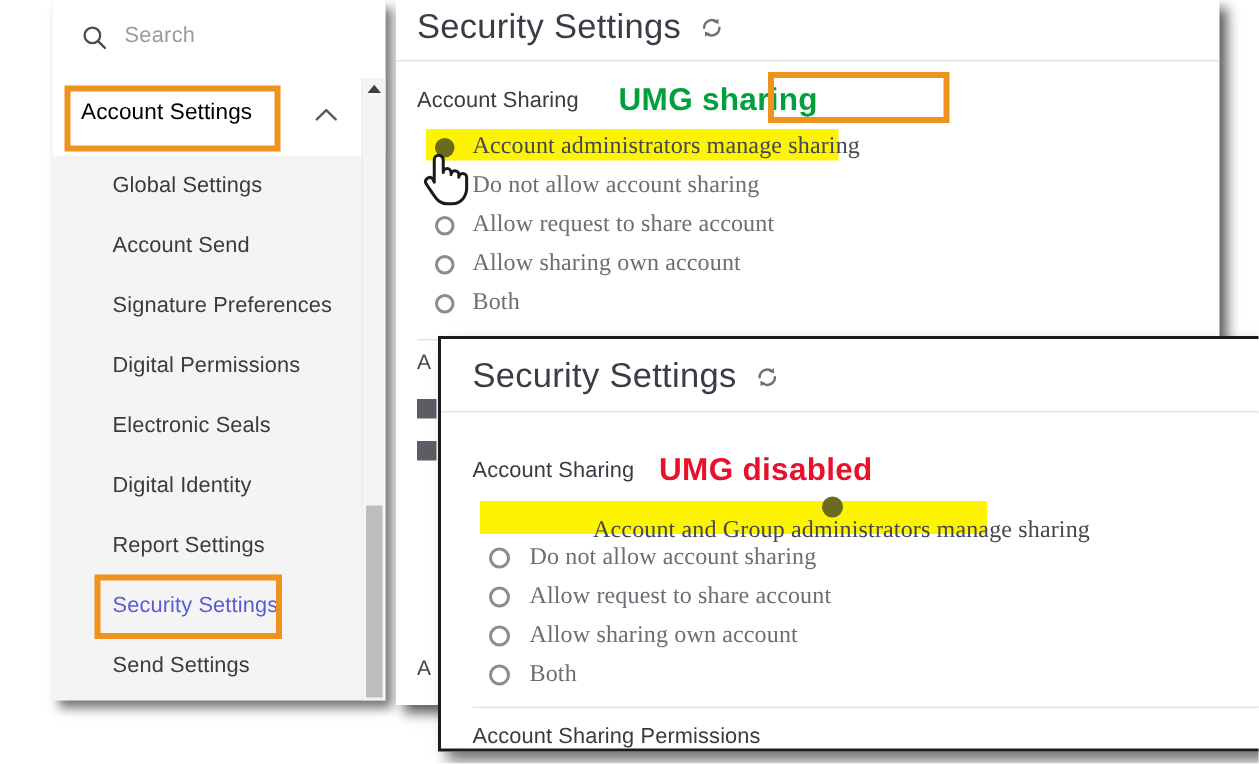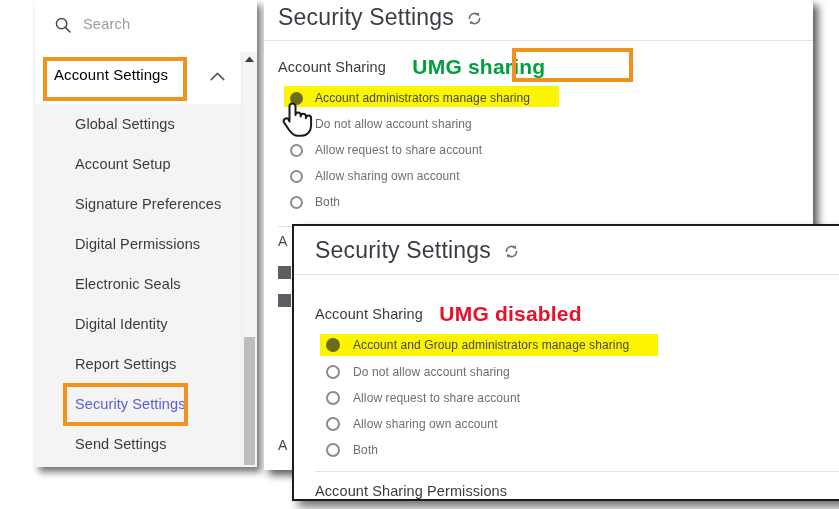--- a/index.html
+++ b/index.html
@@ -222,26 +222,27 @@
     box-sizing: border-box;
     position: relative;
     z-index: 1;
     margin-right: 12px;
   }
   .rb.checked {
     border: none;
     background: #6b6b20;
   }
   .rb-label {
-    font-size: 12px;
+    font-size: 16px;
     color: #6d6d75;
     letter-spacing: .1px;
     position: relative;
     z-index: 1;
     white-space: nowrap;
+    font-family: Liberation Serif, serif;
   }
   .rb-label.dark { color: #46464e; }
 
   
   .ghost-text {
     position: absolute;
     font-size: 14px;
     color: #46464e;
   }
   .ghost-chk {
@@ -279,21 +280,21 @@
     <div class="nav-section-head">
       <span class="nav-section-label">Account Settings</span>
       <svg class="chev" viewBox="0 0 15 9">
         <polyline points="1.2,7.6 7.5,1.4 13.8,7.6" fill="none" stroke="#5a5a5a" stroke-width="1.6" stroke-linecap="round" stroke-linejoin="round"></polyline>
       </svg>
     </div>
     <div class="hl-box-head"></div>
 
     <div class="nav-items">
       <div class="nav-item"><span>Global Settings</span></div>
-      <div class="nav-item"><span>Account Setup</span></div>
+      <div class="nav-item"><span>Account Send</span></div>
       <div class="nav-item"><span>Signature Preferences</span></div>
       <div class="nav-item"><span>Digital Permissions</span></div>
       <div class="nav-item"><span>Electronic Seals</span></div>
       <div class="nav-item"><span>Digital Identity</span></div>
       <div class="nav-item"><span>Report Settings</span></div>
       <div class="nav-item active"><span>Security Settings</span></div>
       <div class="nav-item"><span>Send Settings</span></div>
     </div>
     <div class="hl-box-sec"></div>
 
@@ -369,21 +370,21 @@
       </svg>
     </div>
     <hr class="hrule" style="position:absolute;left:0;top:48px;width:561px;">
 
     <div style="position:absolute;left:21px;top:74px;">
       <span class="sec-label">Account Sharing</span>
       <span class="umg-disabled" style="margin-left:12px;position:relative;top:2px;">UMG disabled</span>
     </div>
 
     <div style="position:absolute;left:32px;top:105px;width:470px;">
-      <div class="radio-row hl" style="height:28px;">
+      <div class="radio-row hl" style="height:28px;flex-direction:column;">
         <div class="rb-hl" style="width:338px;top:3px;height:22px;"></div>
         <div class="rb checked" style="width:14px;height:14px;flex:0 0 14px;margin-right:13px;"></div>
         <span class="rb-label dark">Account and Group administrators manage sharing</span>
       </div>
       <div class="radio-row">
         <div class="rb" style="width:14px;height:14px;flex:0 0 14px;margin-right:13px;"></div>
         <span class="rb-label">Do not allow account sharing</span>
       </div>
       <div class="radio-row">
         <div class="rb" style="width:14px;height:14px;flex:0 0 14px;margin-right:13px;"></div>

